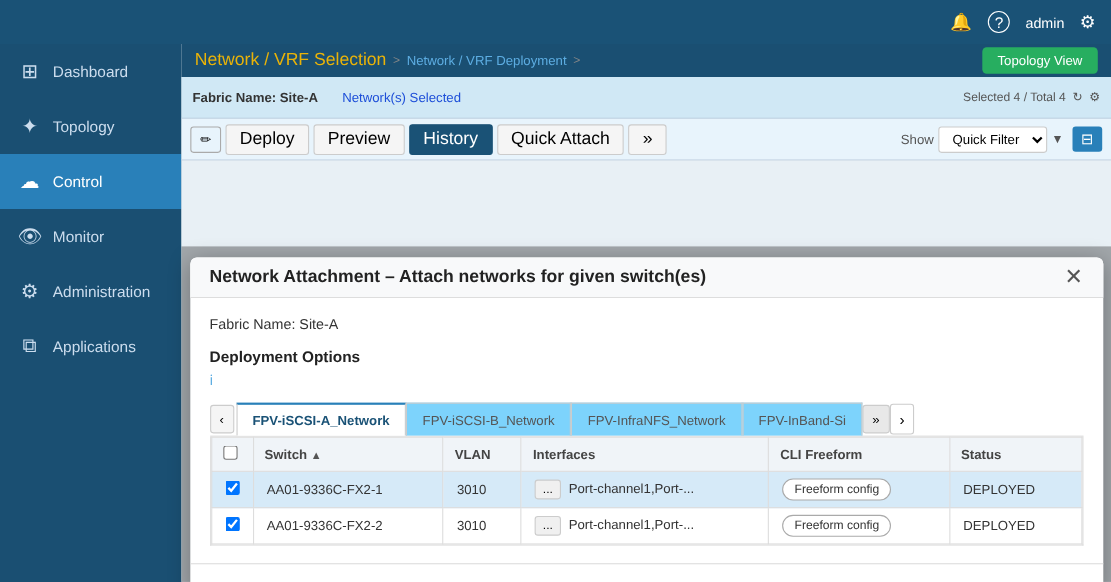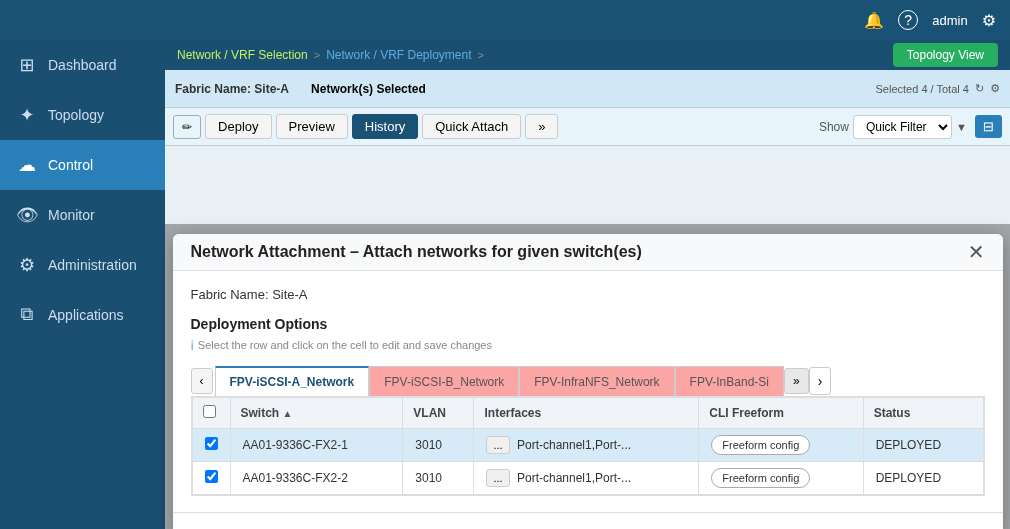--- a/index.html
+++ b/index.html
@@ -29,21 +29,21 @@
     }
     .fabric-name { font-size: 12px; color: #333; }
     .fabric-name span { color: #2980b9; font-weight: bold; }
     .selected-info { margin-left: auto; font-size: 11px; color: #555; display: flex; align-items: center; gap: 6px; }
 
     
     .action-bar {
       background: #e8f4fc; border-bottom: 1px solid #bcd; height: 38px; display: flex; align-items: center; padding: 0 8px; gap: 4px;
     }
     .action-bar .edit-btn { background: none; border: 1px solid #aaa; padding: 4px 8px; border-radius: 3px; cursor: pointer; font-size: 12px; }
-    .action-bar .btn { background: #f5f5f5; border: 1px solid #ccc; padding: 4px 12px; border-radius: 3px; cursor: pointer; font-size: 13px; }
+    .action-bar .btn { background: #f5f5f5; border: 1px solid #ccc; padding: 4px 12px; border-radius: 3px; cursor: pointer; font-size: 16px; }
     .action-bar .btn.active { background: #1a5276; color: white; border-color: #1a5276; }
     .action-bar .filter-btn { background: #2980b9; color: white; border: none; padding: 4px 8px; border-radius: 3px; cursor: pointer; margin-left: 4px; }
     .show-label { margin-left: auto; font-size: 12px; color: #555; }
     .quick-filter-select {
       border: 1px solid #ccc; padding: 3px 8px; border-radius: 3px; font-size: 12px; background: white;
     }
 
     
     .modal-overlay {
       position: absolute; top: 78px; left: 0; right: 0; bottom: 0; background: rgba(0,0,0,0.3); display: flex; align-items: flex-start; justify-content: center; padding-top: 10px;
@@ -63,21 +63,21 @@
     .hint-icon { color: #5dade2; font-size: 13px; }
 
     
     .modal-tabs {
       display: flex; align-items: center; border-bottom: 1px solid #ddd; margin-bottom: 0; gap: 0;
     }
     .modal-tab-nav-btn {
       background: #f5f5f5; border: 1px solid #ccc; padding: 5px 8px; cursor: pointer; font-size: 12px; border-radius: 3px; margin-right: 2px;
     }
     .modal-tab {
-      background: #fca5a5; border: 1px solid #ccc; border-bottom: none; padding: 7px 14px; cursor: pointer; font-size: 12px; color: #555; white-space: nowrap;
+      background: #7dd3fc; border: 1px solid #ccc; border-bottom: none; padding: 7px 14px; cursor: pointer; font-size: 12px; color: #555; white-space: nowrap;
     }
     .modal-tab.active { background: white; color: #1a5276; font-weight: bold; border-top: 2px solid #2980b9; }
     .modal-tab-overflow { background: #e8e8e8; border: 1px solid #ccc; padding: 5px 8px; cursor: pointer; font-size: 12px; border-radius: 3px; }
     .modal-tab-next { background: none; border: 1px solid #ccc; padding: 5px 8px; cursor: pointer; font-size: 14px; border-radius: 3px; }
 
     
     .data-table { width: 100%; border-collapse: collapse; font-size: 12px; }
     .data-table th { background: #f0f4f8; border: 1px solid #ddd; padding: 7px 10px; text-align: left; font-weight: bold; color: #444; }
     .data-table td { border: 1px solid #ddd; padding: 6px 12px; color: #333; }
     .data-table tr.selected td { background: #d6eaf8; }
@@ -149,34 +149,34 @@
       <div class="sidebar-item">
     <span class="icon">⧉</span>
     <span>Applications</span>
   </div>
     </div>
 </div>
 
 <div class="main-area" style="top:40px;">
 
   <div style="background:#1a4f72;height:30px;display:flex;align-items:center;padding:0 12px;gap:6px;">
-    <a style="color:#bef264;font-size:12px;text-decoration:none;cursor:pointer;">Network / VRF Selection</a>
+    <a style="color:#eab308;font-size:16px;text-decoration:none;cursor:pointer;">Network / VRF Selection</a>
     <span style="color:#888;font-size:11px;">&gt;</span>
     <a style="color:#5dade2;font-size:12px;text-decoration:none;cursor:pointer;">Network / VRF Deployment</a>
     <span style="color:#888;font-size:11px;">&gt;</span>
     <div style="margin-left:auto;">
       <button class="topology-view-btn">Topology View</button>
     </div>
   </div>
 
   <div class="toolbar">
     <span class="fabric-name">
       <span style="color:#333;">Fabric Name: Site-A</span>
       &nbsp;
-      <span style="color:#000000;font-weight:bold;font-size:12px;padding-left:12px;">Network(s) Selected</span>
+      <span style="color:#1d4ed8;font-weight:normal;font-size:12px;padding-left:12px;">Network(s) Selected</span>
     </span>
     <div class="selected-info">
       <span>Selected 4 / Total 4</span>
       <span style="cursor:pointer;">↻</span>
       <span style="cursor:pointer;">⚙</span>
     </div>
   </div>
 
   <div class="action-bar">
     <button class="edit-btn">✏</button>
@@ -201,21 +201,20 @@
         <div class="modal-header">
           <span class="modal-title">Network Attachment – Attach networks for given switch(es)</span>
           <button class="modal-close">✕</button>
         </div>
 
         <div class="modal-body">
           <div class="modal-fabric-name">Fabric Name: Site-A</div>
           <div class="deployment-options-title">Deployment Options</div>
           <div class="deployment-hint">
             <span class="hint-icon">ℹ</span>
-            <span>Select the row and click on the cell to edit and save changes</span>
           </div>
 
           <div class="modal-tabs">
             <button class="modal-tab-nav-btn">‹</button>
             <div id="modal-tab-list" style="display:flex;gap:0;">
                 <button class="modal-tab active">FPV-iSCSI-A_Network</button>
                 <button class="modal-tab">FPV-iSCSI-B_Network</button>
                 <button class="modal-tab">FPV-InfraNFS_Network</button>
                 <button class="modal-tab">FPV-InBand-Si</button>
               </div>

